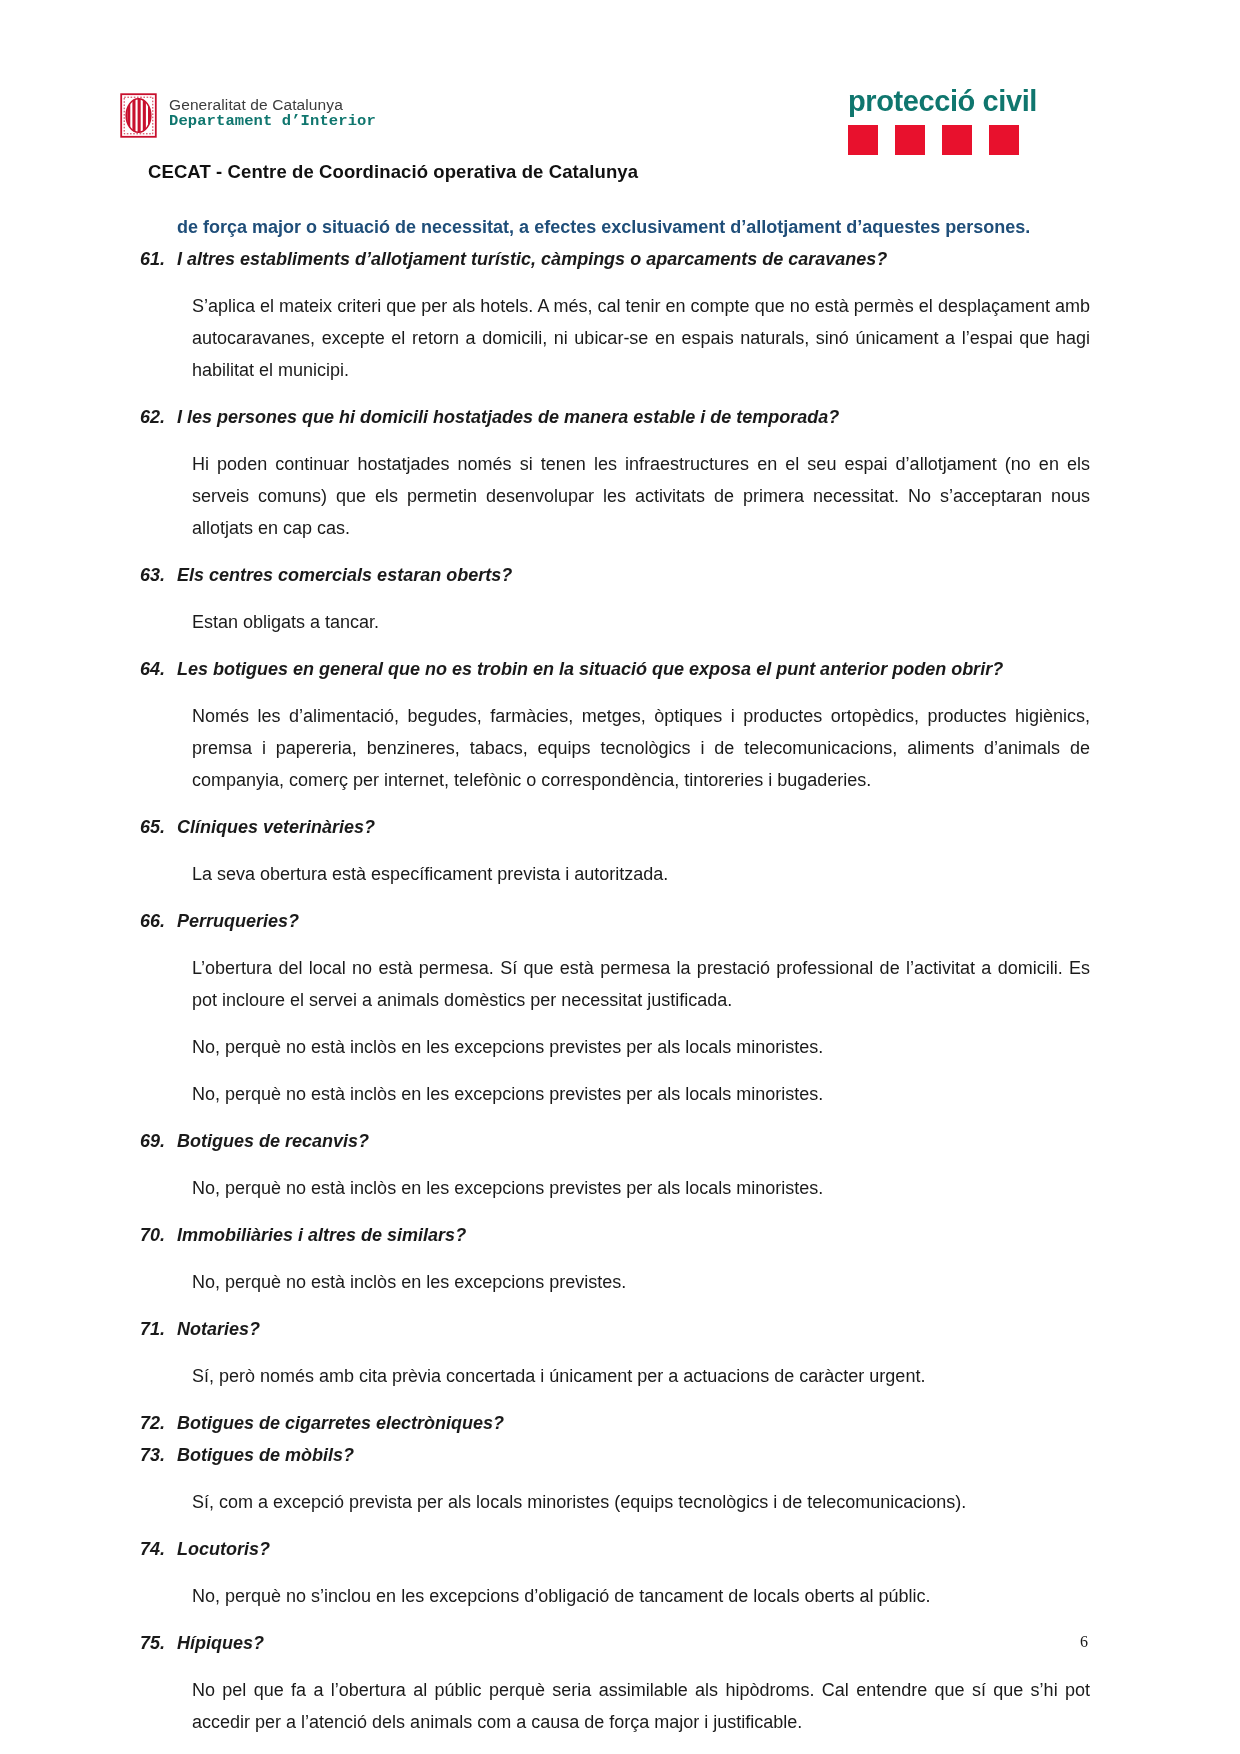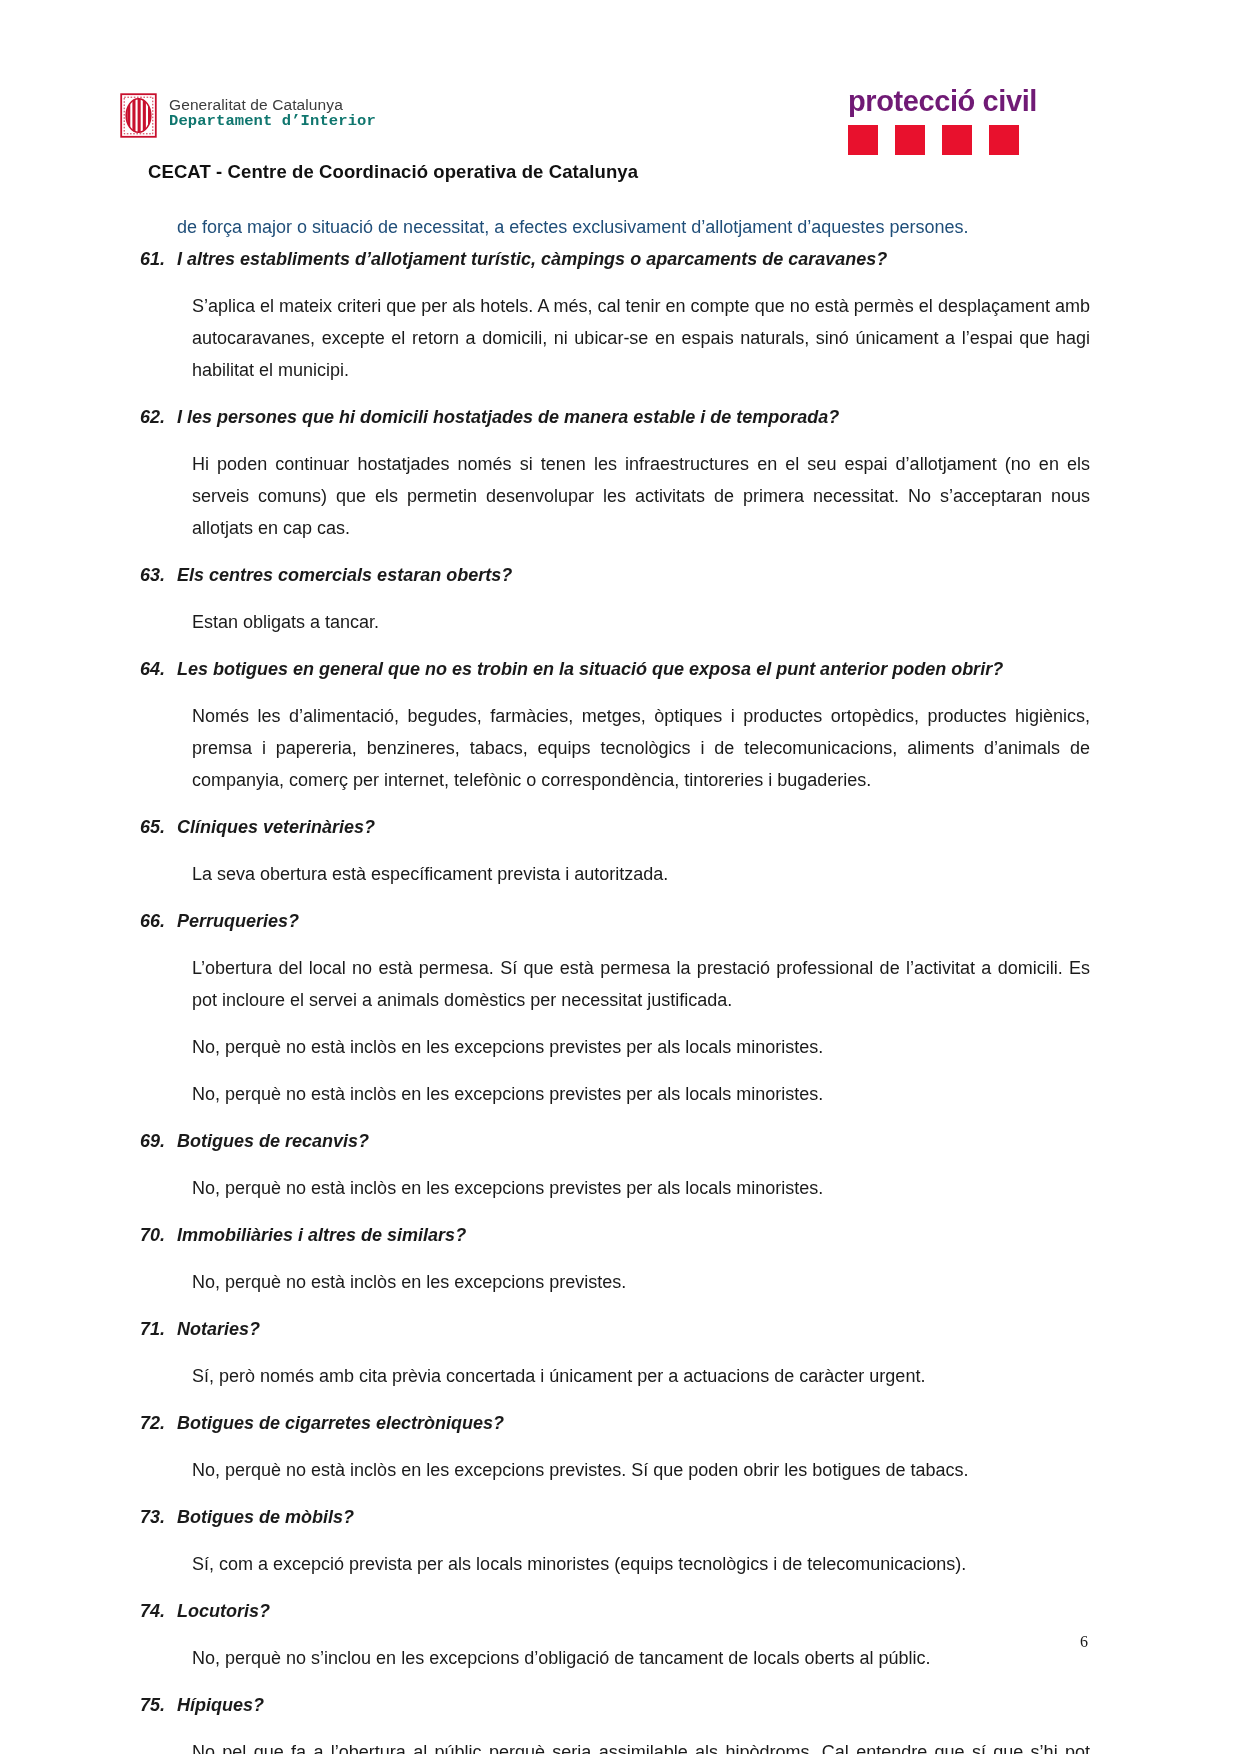--- a/index.html
+++ b/index.html
@@ -25,36 +25,37 @@
   .gc-line1{font-size:15.5px;color:#3c3c3c;letter-spacing:.1px;}
   .gc-line2{font-size:15.5px;font-weight:bold;color:#0f766e;letter-spacing:.1px;font-family:Liberation Mono, monospace;}
 
   .cecat{
     position:absolute;left:148px;top:161px;
     font-size:18.5px;font-weight:bold;color:#111111;letter-spacing:.1px;
   }
 
   .brand{position:absolute;left:848px;top:84px;width:260px;}
   .brand-name{
-    font-size:29px;font-weight:800;color:#701a75;
+    font-size:29px;font-weight:800;color:#0f766e;
     letter-spacing:-.4px;line-height:34px;
   }
   .brand-squares{display:flex;margin-top:7px;}
   .brand-squares .sq{width:30px;height:30px;background:var(--brand-red);margin-right:17px;}
   .brand-squares .sq:last-child{margin-right:0;}
 
   
   .content{
     position:absolute;left:140px;top:211px;width:965px;
     font-size:18px;line-height:32px;
   }
   .intro{
     margin:0 0 0 37px;
     text-align:justify;
     color:var(--intro-blue);
+    font-weight:bold;
   }
   .faq-item{margin:0;}
   .faq-q{
     font-weight:bold;
     padding-left:37px;text-indent:-37px;
     text-align:justify;
     margin:0;
     font-style:italic;
   }
   .faq-q .num{display:inline-block;width:37px;text-indent:0;}
@@ -185,23 +186,20 @@
 
   <div class="faq-item">
     <div class="faq-q"><span class="num">71.</span><span>Notaries?</span></div>
     <div class="faq-answers">
             <p class="answer">Sí, però només amb cita prèvia concertada i únicament per a actuacions de caràcter urgent.</p>
           </div>
   </div>
 
   <div class="faq-item">
     <div class="faq-q"><span class="num">72.</span><span>Botigues de cigarretes electròniques?</span></div>
-    <div class="faq-answers">
-            <p class="answer">No, perquè no està inclòs en les excepcions previstes. Sí que poden obrir les botigues de tabacs.</p>
-          </div>
   </div>
 
   <div class="faq-item">
     <div class="faq-q"><span class="num">73.</span><span>Botigues de mòbils?</span></div>
     <div class="faq-answers">
             <p class="answer">Sí, com a excepció prevista per als locals minoristes (equips tecnològics i de telecomunicacions).</p>
           </div>
   </div>
 
   <div class="faq-item">

